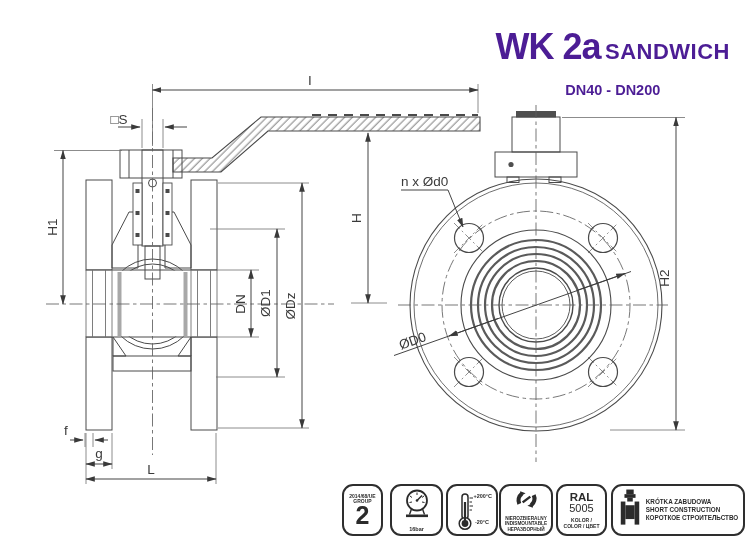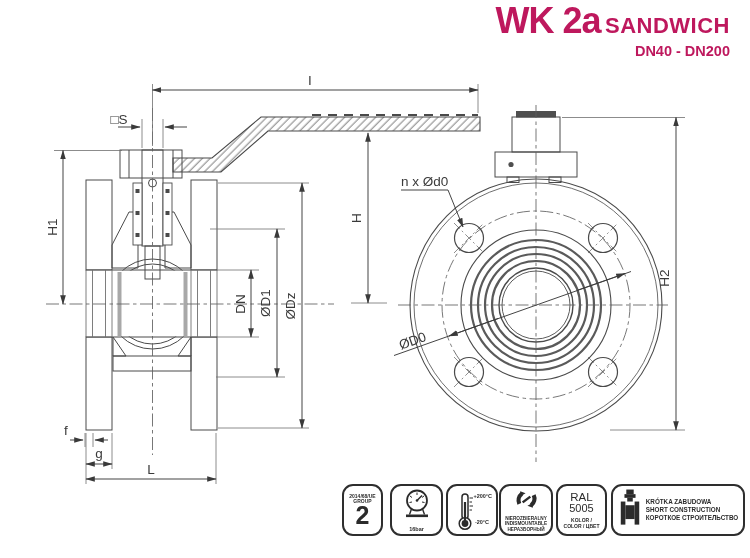--- a/index.html
+++ b/index.html
@@ -1,35 +1,35 @@
 <!DOCTYPE html>
 <html><head>
 <meta charset="utf-8">
 <style>
   html,body{margin:0;padding:0;background:#ffffff;}
   #stage{position:relative;width:750px;height:558px;background:#fff;overflow:hidden;
          font-family:"Liberation Sans",sans-serif;}
   
-  .titleblock{position:absolute;top:0;right:20px;text-align:right;color:#be185d;}
+  .titleblock{position:absolute;top:26px;right:20px;text-align:center;color:#4c1d95;}
   .titleline{white-space:nowrap;}
   .model{font-size:36px;font-weight:bold;letter-spacing:-1px;}
   .series{font-size:22px;font-weight:bold;letter-spacing:0.5px;}
-  .range{font-size:14.5px;font-weight:bold;margin-top:1px;}
+  .range{font-size:14.5px;font-weight:bold;margin-top:14px;}
   
   svg text{font-family:"Liberation Sans",sans-serif;}
   .dimtxt{font-size:13.5px;fill:#3a3a3a;}
   .outl{stroke:#4a4a4a;stroke-width:1;fill:none;}
   
   .badge{position:absolute;top:484px;height:52px;border:2px solid #2e2e2e;border-radius:11px;
          background:#fff;box-sizing:border-box;color:#2b2b2b;display:flex;flex-direction:column;
          align-items:center;justify-content:center;overflow:hidden;}
   .b-tiny{font-size:5px;font-weight:bold;line-height:1.15;text-align:center;}
   .b-num{font-size:25px;font-weight:bold;line-height:0.85;}
   .b-val{font-size:5.5px;font-weight:bold;margin-top:1px;}
-  .b-ral{font-size:11.5px;font-weight:normal;line-height:1.05;text-align:right;}
+  .b-ral{font-size:11.5px;font-weight:bold;line-height:1.05;text-align:right;}
   .b-ral2{font-size:11px;line-height:1.05;}
   .b-klr{font-size:5px;font-weight:bold;line-height:1.2;margin-top:3px;text-align:center;}
   .b-row{display:flex;flex-direction:row;align-items:center;gap:4px;}
   .b-lines{display:flex;flex-direction:column;align-items:flex-start;font-size:6.3px;
            font-weight:bold;line-height:1.25;text-align:left;}
   .b-lines4{display:flex;flex-direction:column;align-items:center;font-size:4.7px;
            font-weight:bold;line-height:1.2;text-align:center;margin-top:1px;}
   .thwrap{position:relative;width:100%;height:100%;}
   .thmax{position:absolute;top:7px;right:4px;font-size:5.5px;font-weight:bold;}
   .thmin{position:absolute;bottom:9px;right:7px;font-size:5.5px;font-weight:bold;}

